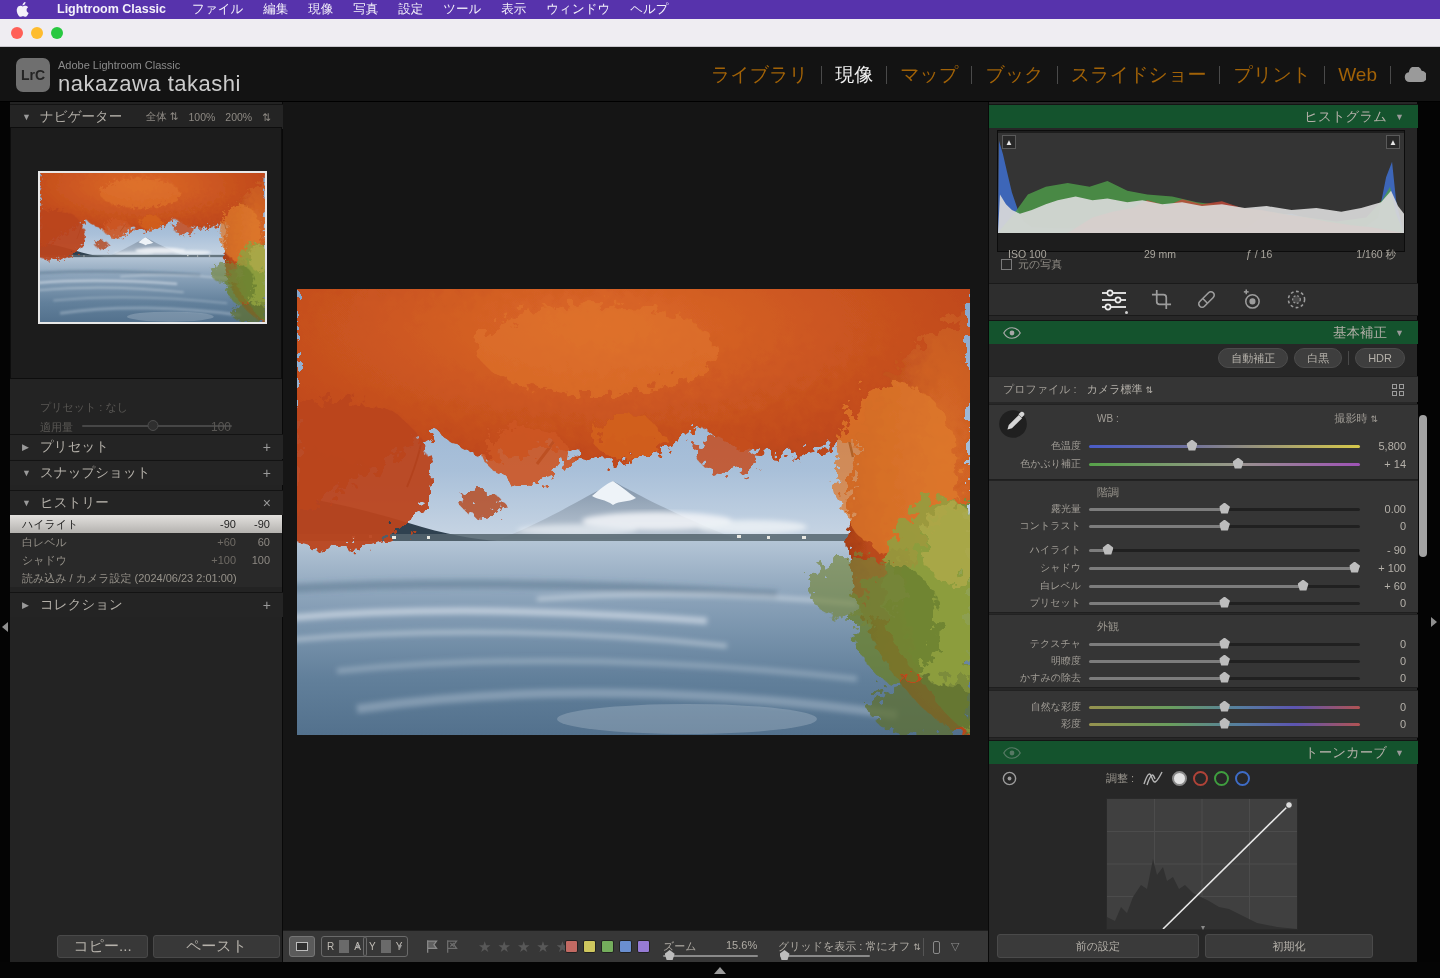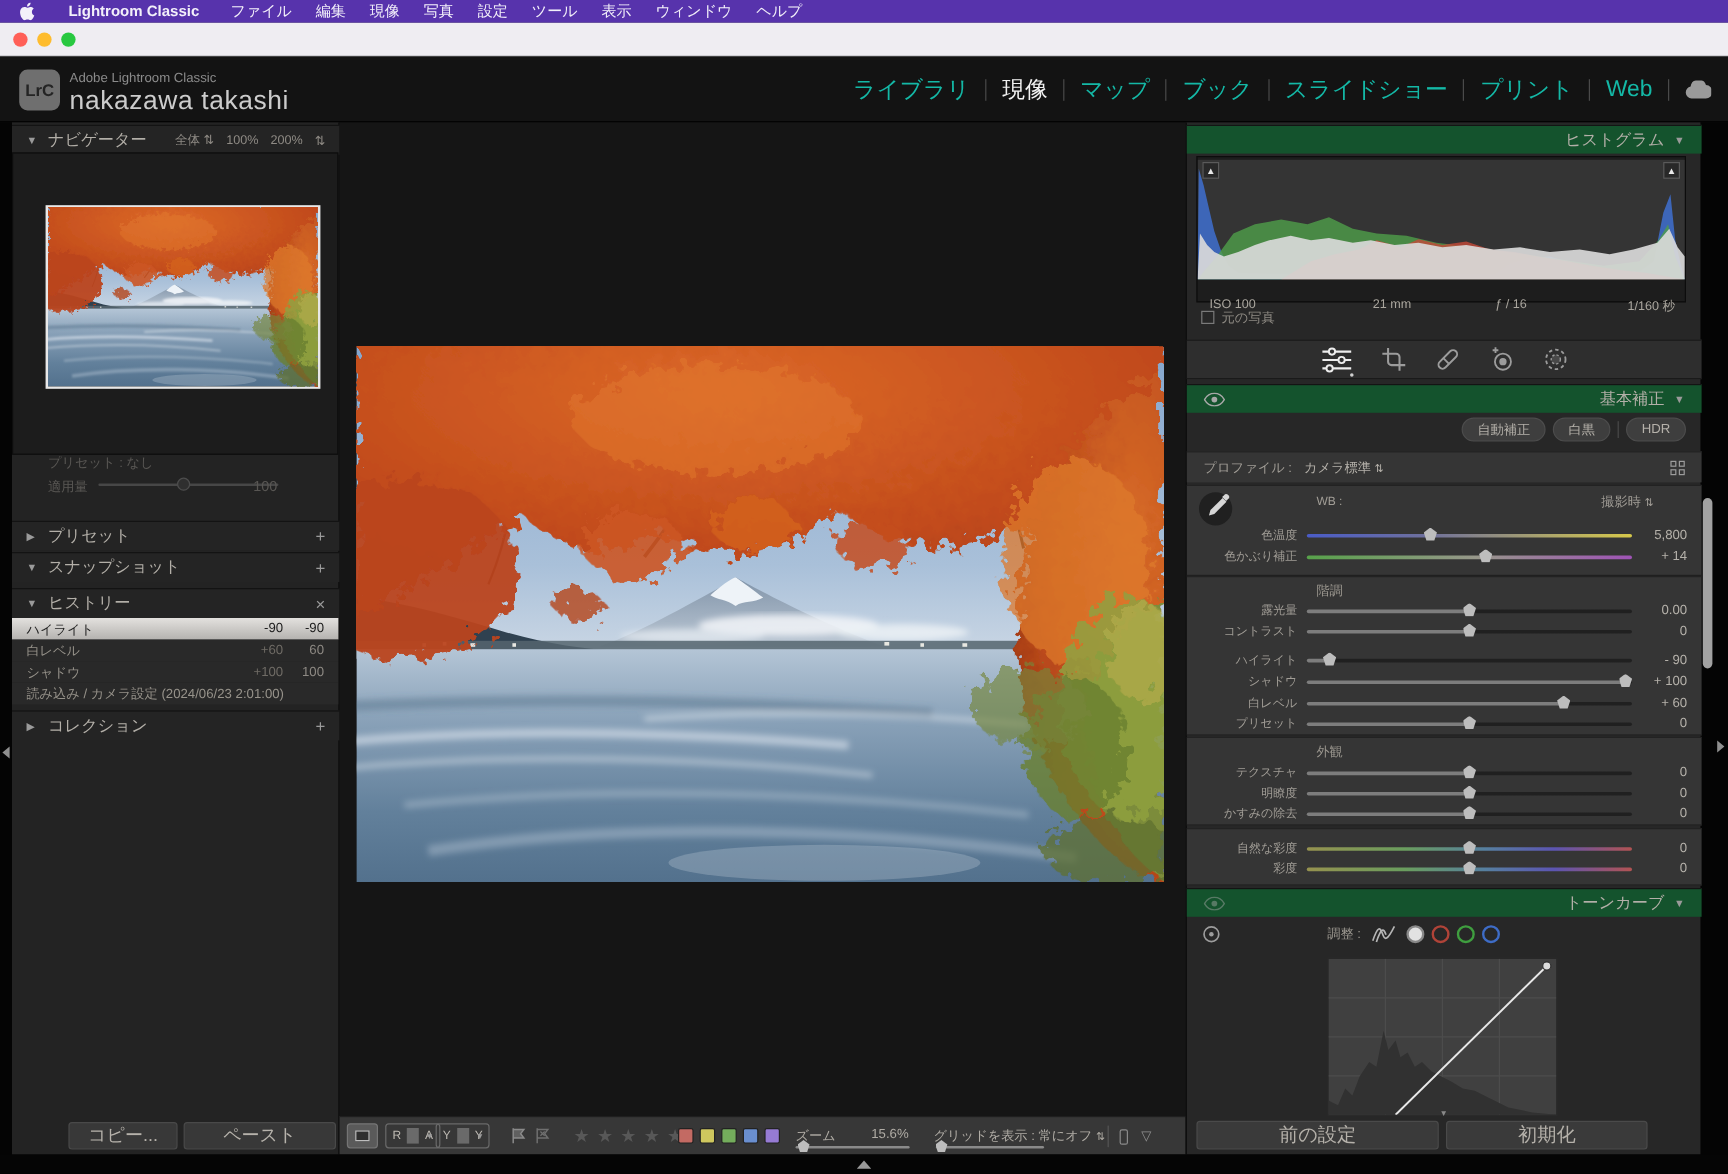--- a/index.html
+++ b/index.html
@@ -20,21 +20,21 @@
   .titlewrap{position:absolute;left:0;right:0;display:flex;justify-content:center;align-items:center;gap:6px;color:#3e3d42;font-size:13px;font-weight:bold}
   .docicon{width:15px;height:15px;border-radius:3px;background:#0d2c52;color:#8fcaff;font-size:6px;font-weight:bold;display:flex;align-items:center;justify-content:center;border:1px solid #2f6fb4}
 
   
   .appheader{position:absolute;left:0;top:47px;width:1440px;height:55px;background:#131313;border-bottom:1px solid #000}
   .lrclogo{position:absolute;left:16px;top:11px;width:34px;height:34px;border-radius:7px;background:#6f6f6f;color:#242424;font-weight:bold;font-size:14px;display:flex;align-items:center;justify-content:center}
   .idplate{position:absolute;left:58px;top:12px}
   .idplate .small{color:#8b8b8b;font-size:11px}
   .idplate .big{color:#cccccc;font-size:22px;letter-spacing:.5px}
   .modules{position:absolute;right:14px;top:0;height:55px;display:flex;align-items:center;gap:0}
-  .module{color:#14b8a6;font-size:19px;padding:0 13px;white-space:nowrap}
+  .module{color:#a16207;font-size:19px;padding:0 13px;white-space:nowrap}
   .module.active{color:#f2f2f2}
   .modsep{width:1px;height:18px;background:#4a4a4a}
   .cloudwrap{padding-left:12px;display:flex;align-items:center}
 
   
   .edge{position:absolute;top:102px;bottom:0;background:#040404}
   .edge.left{left:0;width:10px}
   .edge.right{right:0;width:23px}
   .tri{width:0;height:0;position:absolute}
   .tri.l{border-top:5px solid transparent;border-bottom:5px solid transparent;border-right:6px solid #8f8f8f;left:2px;top:520px}
@@ -44,21 +44,21 @@
   .tri.up{left:714px;top:5px;border-left:6px solid transparent;border-right:6px solid transparent;border-bottom:7px solid #9a9a9a}
 
   
   .lpanel{position:absolute;left:10px;top:102px;width:273px;height:860px;background:#232323;border-right:1px solid #090909}
   .phead{position:absolute;left:0;width:273px;height:25px;display:flex;align-items:center;gap:8px;padding:0 12px;color:#b3afa8;font-size:13.5px;border-top:1px solid #131313;background:#242424}
   .phead .disc{font-size:9px;color:#9a9a9a;width:10px;flex:none}
   .phead .plus{margin-left:auto;color:#9a9a9a;font-size:14px}
   .phead .navctl{margin-left:auto;display:flex;gap:10px;font-size:10.5px;color:#8e8a84;align-items:center}
   .navbox{position:absolute;left:0;top:25px;width:272px;height:252px;background:#1c1c1c;border:1px solid #0d0d0d}
   .navthumb{position:absolute;left:27px;top:43px;width:229px;height:153px;border:2px solid #e8e8e8;background:#333}
-  .presetprev{position:absolute;left:0;top:266px;width:235px;height:52px;opacity:.5;color:#8d8983;font-size:11px}
+  .presetprev{position:absolute;left:0;top:288px;width:235px;height:52px;opacity:.5;color:#8d8983;font-size:11px}
   .presetprev .lab{position:absolute;left:30px;top:10px}
   .presetprev .amt{position:absolute;left:30px;top:30px}
   .presetprev .trk{position:absolute;left:72px;top:35px;width:150px;height:2px;background:#6b6b6b;border-radius:1px}
   .presetprev .knob{position:absolute;top:-5px;left:47%;width:11px;height:11px;border-radius:50%;background:#3c3c3c;border:1px solid #777;transform:translateX(-50%)}
   .presetprev .val{position:absolute;right:14px;top:30px;font-size:12px}
   .hrow{position:absolute;left:0;width:272px;height:18px;display:flex;align-items:center;padding:0 12px;font-size:11px;color:#96928a;background:#292929}
   .hrow .nm{flex:1;white-space:nowrap;overflow:hidden}
   .hrow .d1{width:34px;text-align:right;color:#6f6b65}
   .hrow .d2{width:34px;text-align:right;color:#8d8983}
   .hrow.sel{background:linear-gradient(#e3e1de,#b4b2af);color:#1d1d1d}
@@ -105,21 +105,21 @@
   .sthumb{position:absolute;top:-5px;left:var(--p);transform:translateX(-50%);width:11px;height:11px;background:#bdbdbd;clip-path:polygon(50% 0,100% 38%,80% 100%,20% 100%,0 38%)}
   .sval{width:58px;flex:none;text-align:right;color:#b5b1aa;font-size:11px;padding-right:12px;white-space:nowrap}
   .grouplab{position:absolute;left:108px;color:#9b978f;font-size:11px}
   .pill{height:20px;border-radius:10px;background:#3e3e3e;border:1px solid #4c4c4c;color:#b5b1aa;font-size:11px;display:flex;align-items:center;justify-content:center;padding:0 12px}
   .profrow{position:absolute;left:0;width:429px;height:26px;background:#353535;border-top:1px solid #222;display:flex;align-items:center;color:#a19d96;font-size:11px}
   .gridicon{margin-left:auto;margin-right:14px;display:grid;grid-template-columns:5px 5px;grid-gap:2px}
   .gridicon i{width:5px;height:5px;border:1px solid #9c9c9c}
   .curvewrap{position:absolute;left:117px;top:696px;width:192px;height:132px;border:1px solid #2a2a2a}
   .chanrow{position:absolute;left:0;top:666px;width:429px;height:20px;display:flex;align-items:center;color:#9b978f;font-size:11px}
   .ring{width:15px;height:15px;border-radius:50%;flex:none}
-  .footbtn{position:absolute;top:832px;height:24px;background:#3a3a3a;border:1px solid #4a4a4a;border-radius:3px;color:#b5b1aa;font-size:16px;display:flex;align-items:center;justify-content:center}
+  .footbtn{position:absolute;top:832px;height:24px;background:#3a3a3a;border:1px solid #4a4a4a;border-radius:3px;color:#b5b1aa;font-size:11px;display:flex;align-items:center;justify-content:center}
   .caret-tiny{position:absolute;left:50%;top:821px;transform:translateX(-50%);color:#8a8a8a;font-size:8px}
 </style>
 </head>
 <body>
 
 <div id="screen">
 
   <div class="menubar">
     <svg class="apple" viewBox="0 0 17 20">
         <path fill="#f3f0fa" d="M13.9 10.6c0-2.4 2-3.6 2.1-3.7-1.1-1.7-2.9-1.9-3.5-1.9-1.5-.2-2.9.9-3.7.9-.8 0-1.9-.9-3.2-.8-1.6 0-3.1 1-4 2.4-1.7 3-.4 7.4 1.2 9.8.8 1.2 1.8 2.5 3.1 2.4 1.2-.1 1.7-.8 3.2-.8s1.9.8 3.2.8c1.3 0 2.2-1.2 3-2.4.9-1.4 1.3-2.7 1.3-2.8-.1 0-2.6-1-2.7-3.9zM11.5 3.1c.7-.8 1.1-2 1-3.1-1 0-2.2.7-2.9 1.5-.6.7-1.2 1.9-1 3 1.1.1 2.2-.6 2.9-1.4z"></path>
@@ -418,21 +418,21 @@
         <rect width="408" height="104" fill="#343434"></rect>
         <path d="M0,104 L1,8 L5,22 L9,40 L14,62 L20,80 L26,92 L34,98 L60,99 L120,99 L250,99 L262,90 L278,85 L295,84 L315,90 L335,95 L370,97 L382,88 L390,46 L396,30 L400,70 L404,88 L408,104 Z" fill="#3e6cc6" opacity=".9"></path>
         <path d="M0,104 L6,96 L16,84 L30,64 L48,56 L70,52 L92,56 L110,50 L130,60 L150,64 L175,66 L200,72 L230,76 L260,80 L300,86 L340,92 L370,88 L386,70 L394,56 L400,84 L408,104 Z" fill="#4f9f4a" opacity=".8"></path>
         <path d="M70,104 L95,88 L115,82 L135,78 L150,70 L170,76 L185,69 L205,74 L225,71 L245,78 L265,80 L285,84 L310,88 L330,92 L355,96 L375,98 L408,104 Z" fill="#c64a38" opacity=".8"></path>
         <path d="M0,104 L2,64 L8,74 L14,80 L22,84 L34,80 L48,74 L60,70 L78,66 L95,70 L110,68 L130,72 L145,70 L165,74 L185,72 L205,76 L225,74 L248,78 L270,76 L295,80 L320,78 L345,82 L365,78 L385,72 L395,60 L402,76 L408,84 L408,104 Z" fill="#d9d9d9" opacity=".92"></path>
       </svg>
       <span class="clipbox" style="left:4px">▲</span>
       <span class="clipbox" style="right:4px">▲</span>
       <div class="exif">
         <span class="abs" style="left:10px">ISO 100</span>
-        <span class="abs" style="left:146px">21 mm</span>
+        <span class="abs" style="left:146px">29 mm</span>
         <span class="abs" style="left:248px">ƒ / 16</span>
         <span class="abs" style="right:8px">1/160 秒</span>
       </div>
     </div>
     <div class="origrow">
       <span class="checkbox"></span>
       <span>元の写真</span>
     </div>
 
     <div class="toolstrip">

